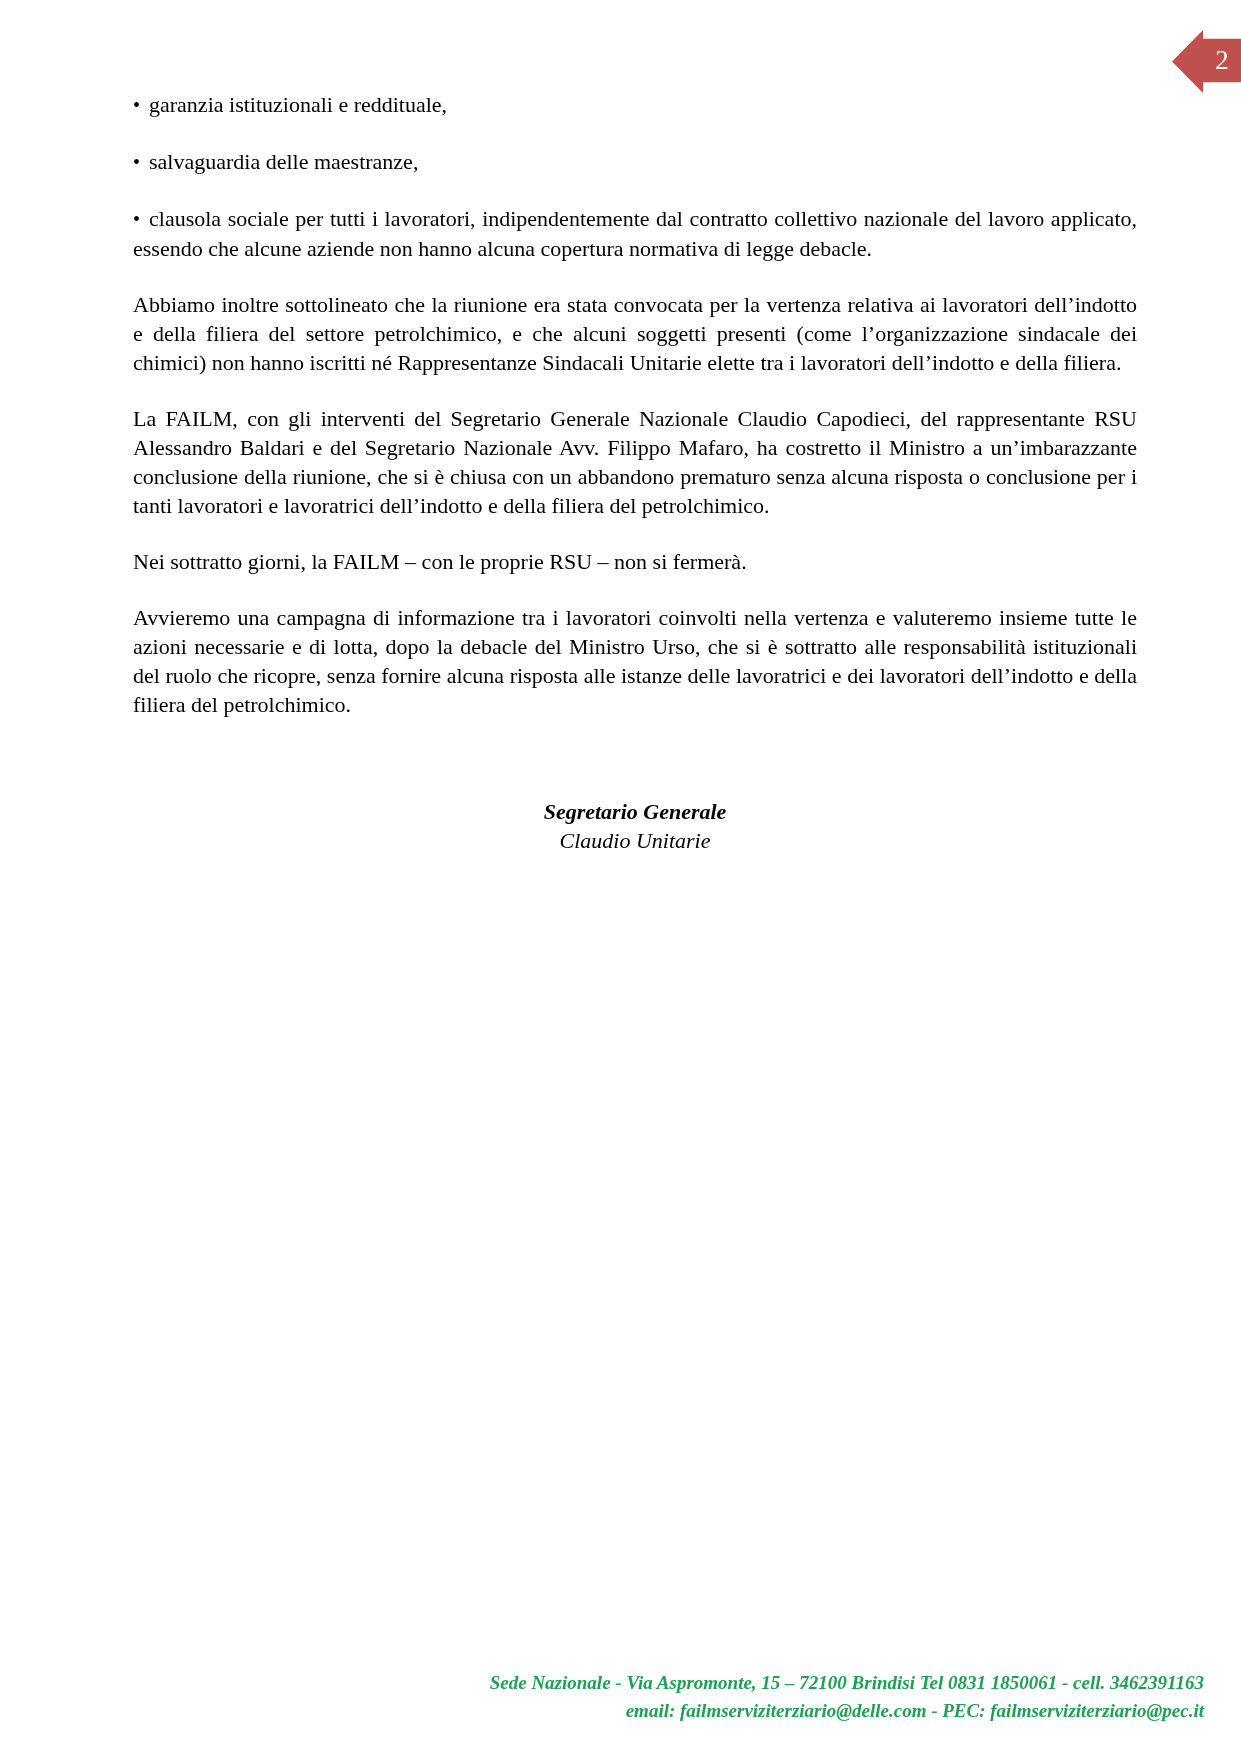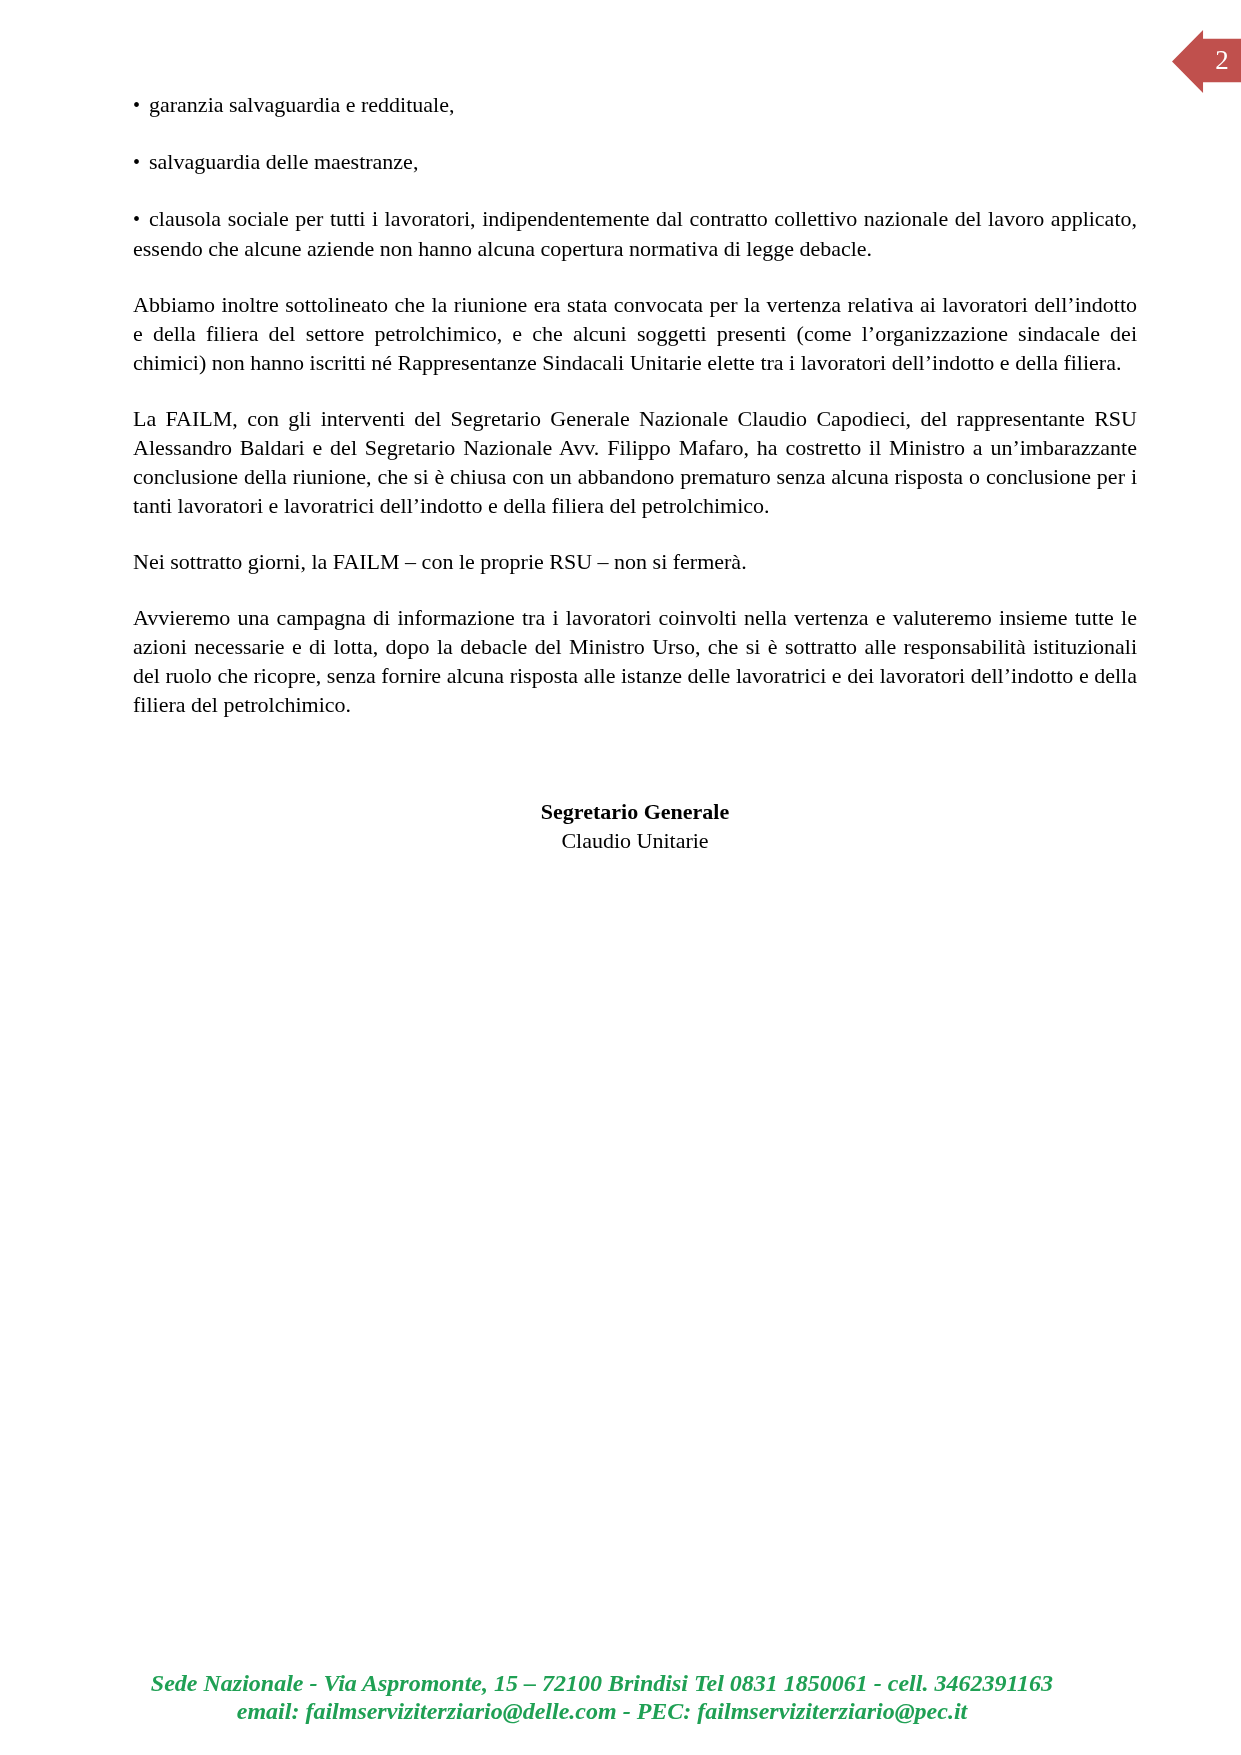--- a/index.html
+++ b/index.html
@@ -29,37 +29,38 @@
     text-align: justify;
   }
   .bullet-marker {
     display: inline-block;
     margin-right: 9px;
     font-size: 20px;
   }
   .signature-block {
     margin-top: 78px;
     text-align: center;
+    font-style: italic;
   }
   .signature-block p {
     margin: 0;
     text-align: center;
   }
   .sig-title {
     font-weight: bold;
   }
   .page-footer {
     position: absolute;
     left: 0;
     right: 37px;
     bottom: 30px;
-    text-align: center;
+    text-align: right;
     font-style: italic;
     font-weight: bold;
-    font-size: 24px;
+    font-size: 19px;
     line-height: 28px;
   }
   .page-footer p {
     margin: 0;
   }
   .page-badge {
     position: absolute;
     top: 30px;
     right: 0;
     width: 69px;
@@ -86,21 +87,21 @@
 <div class="page">
 
   <div class="page-badge" style="background-color: rgb(192, 80, 77);">
     <span class="page-badge-icon"></span>
     <span class="page-badge-number">2</span>
   </div>
 
   <div class="content">
 
     <p>
-      <span class="bullet-marker">•</span><span>garanzia salvaguardia e reddituale,</span>
+      <span class="bullet-marker">•</span><span>garanzia istituzionali e reddituale,</span>
     </p>
 
     <p>
       <span class="bullet-marker">•</span><span>salvaguardia delle maestranze,</span>
     </p>
 
     <p>
       <span class="bullet-marker">•</span><span>clausola sociale per tutti i lavoratori, indipendentemente dal contratto collettivo nazionale del lavoro applicato, essendo che alcune aziende non hanno alcuna copertura normativa di legge debacle.</span>
     </p>
 

